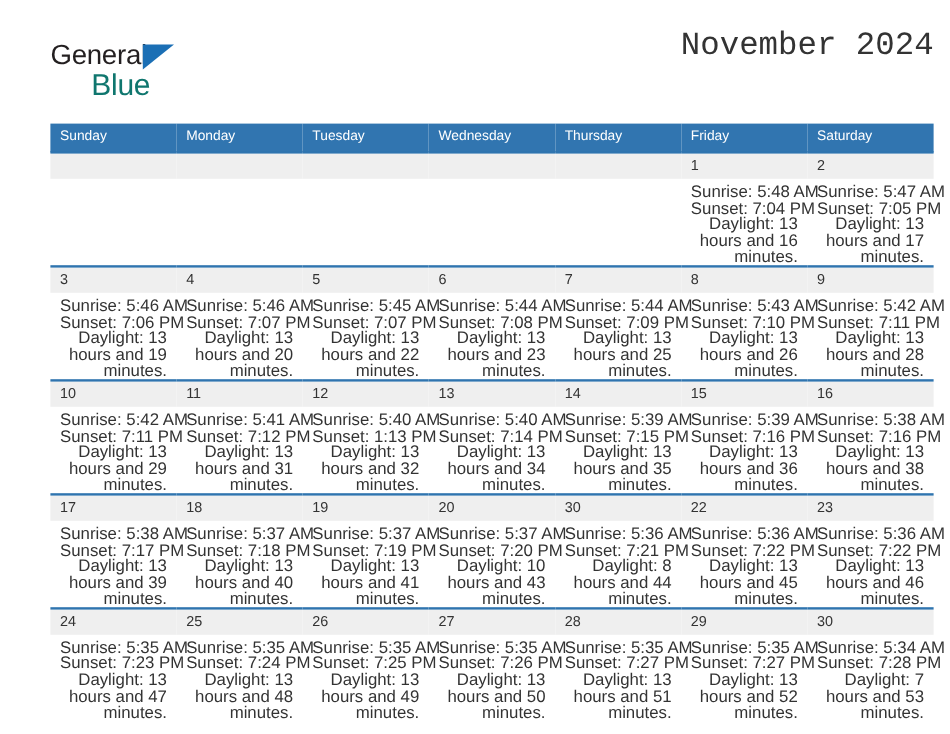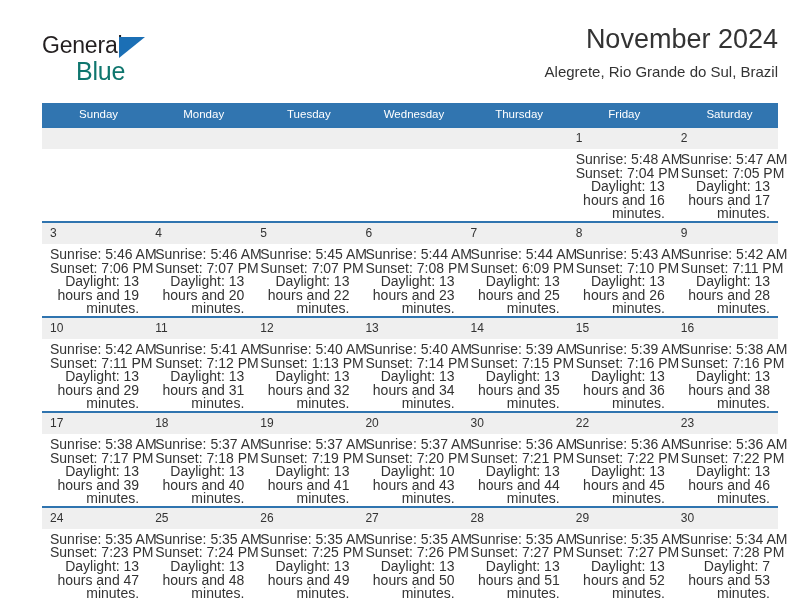--- a/index.html
+++ b/index.html
@@ -64,20 +64,21 @@
     margin-left: 34px;
     display: block;
     line-height: 27px;
     letter-spacing: -0.2px;
   }
   .title-block {
     position: absolute;
     right: 0;
     top: 0;
     text-align: right;
+    font-family: Liberation Mono, monospace;
   }
   .cal-title {
     font-size: 27px;
     color: #333333;
     line-height: 34px;
     white-space: nowrap;
   }
   .cal-subtitle {
     font-size: 15px;
     color: #333333;
@@ -95,21 +96,21 @@
     border-collapse: collapse;
     table-layout: fixed;
   }
   .calendar col { width: 105.14px; }
 
   .dow-row th {
     background: #3175b0;
     color: #ffffff;
     font-size: 11.5px;
     font-weight: normal;
-    text-align: center;
+    text-align: left;
     padding: 5px 0 6px 8px;
     height: 11px;
     line-height: 12px;
   }
 
   .week-row td {
     vertical-align: top;
     padding: 0;
     border-top: 2px solid #2f74af;
     height: 88px;
@@ -146,21 +147,20 @@
 
     <div class="brand">
       <div class="brand-top">
         <span class="brand-general">General</span><span class="brand-triangle"></span>
       </div>
       <span class="brand-blue">Blue</span>
     </div>
 
     <div class="title-block">
       <div class="cal-title">November 2024</div>
-      <div class="cal-subtitle">Alegrete, Rio Grande do Sul, Brazil</div>
     </div>
 
   </div>
 
   <table class="calendar">
     <colgroup>
       <col>
         <col>
         <col>
         <col>
@@ -270,21 +270,21 @@
           <div class="details">
             <div>Sunrise: 5:44 AM</div>
             <div>Sunset: 7:08 PM</div>
             <div class="daylight">Daylight: 13 hours and 23 minutes.</div>
           </div>
         </td>
         <td>
           <div class="daynum">7</div>
           <div class="details">
             <div>Sunrise: 5:44 AM</div>
-            <div>Sunset: 6:09 PM</div>
+            <div>Sunset: 7:09 PM</div>
             <div class="daylight">Daylight: 13 hours and 25 minutes.</div>
           </div>
         </td>
         <td>
           <div class="daynum">8</div>
           <div class="details">
             <div>Sunrise: 5:43 AM</div>
             <div>Sunset: 7:10 PM</div>
             <div class="daylight">Daylight: 13 hours and 26 minutes.</div>
           </div>
@@ -389,21 +389,21 @@
             <div>Sunrise: 5:37 AM</div>
             <div>Sunset: 7:20 PM</div>
             <div class="daylight">Daylight: 10 hours and 43 minutes.</div>
           </div>
         </td>
         <td>
           <div class="daynum">30</div>
           <div class="details">
             <div>Sunrise: 5:36 AM</div>
             <div>Sunset: 7:21 PM</div>
-            <div class="daylight">Daylight: 13 hours and 44 minutes.</div>
+            <div class="daylight">Daylight: 8 hours and 44 minutes.</div>
           </div>
         </td>
         <td>
           <div class="daynum">22</div>
           <div class="details">
             <div>Sunrise: 5:36 AM</div>
             <div>Sunset: 7:22 PM</div>
             <div class="daylight">Daylight: 13 hours and 45 minutes.</div>
           </div>
         </td>

